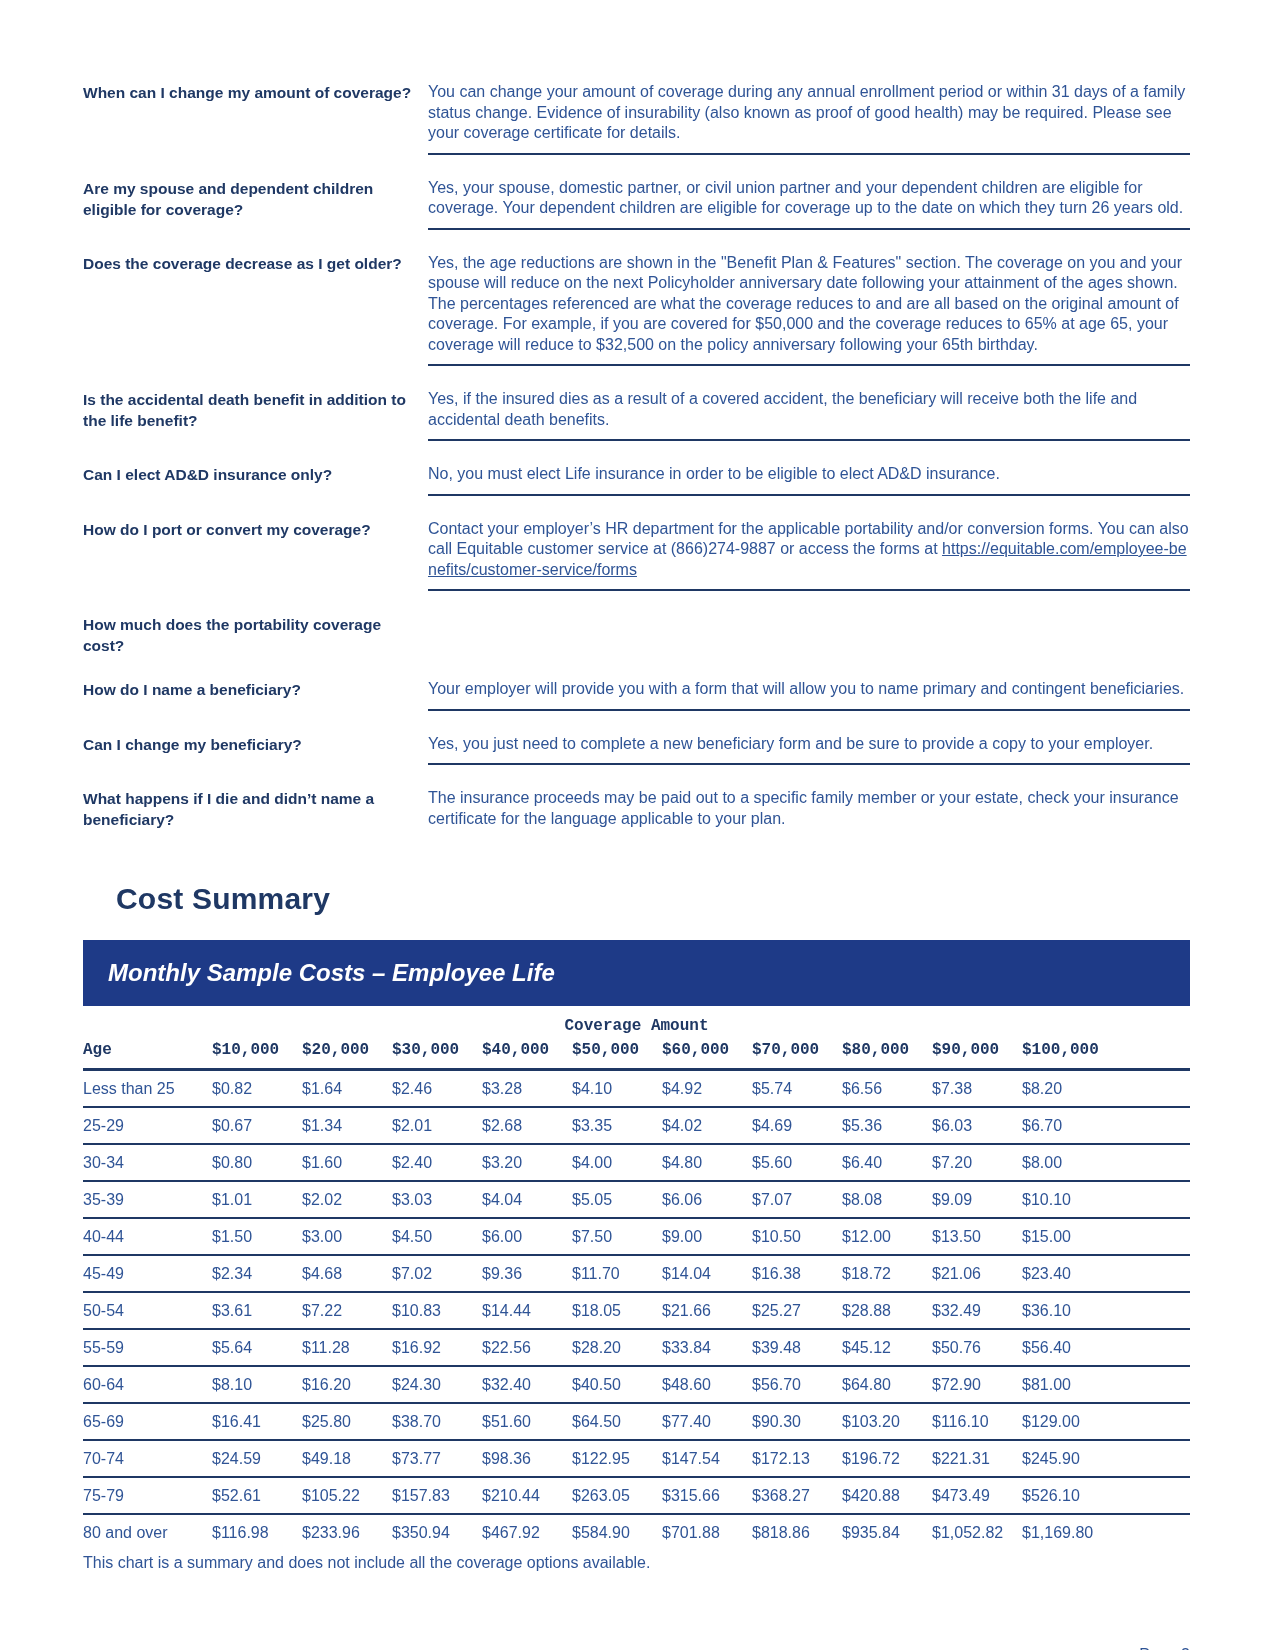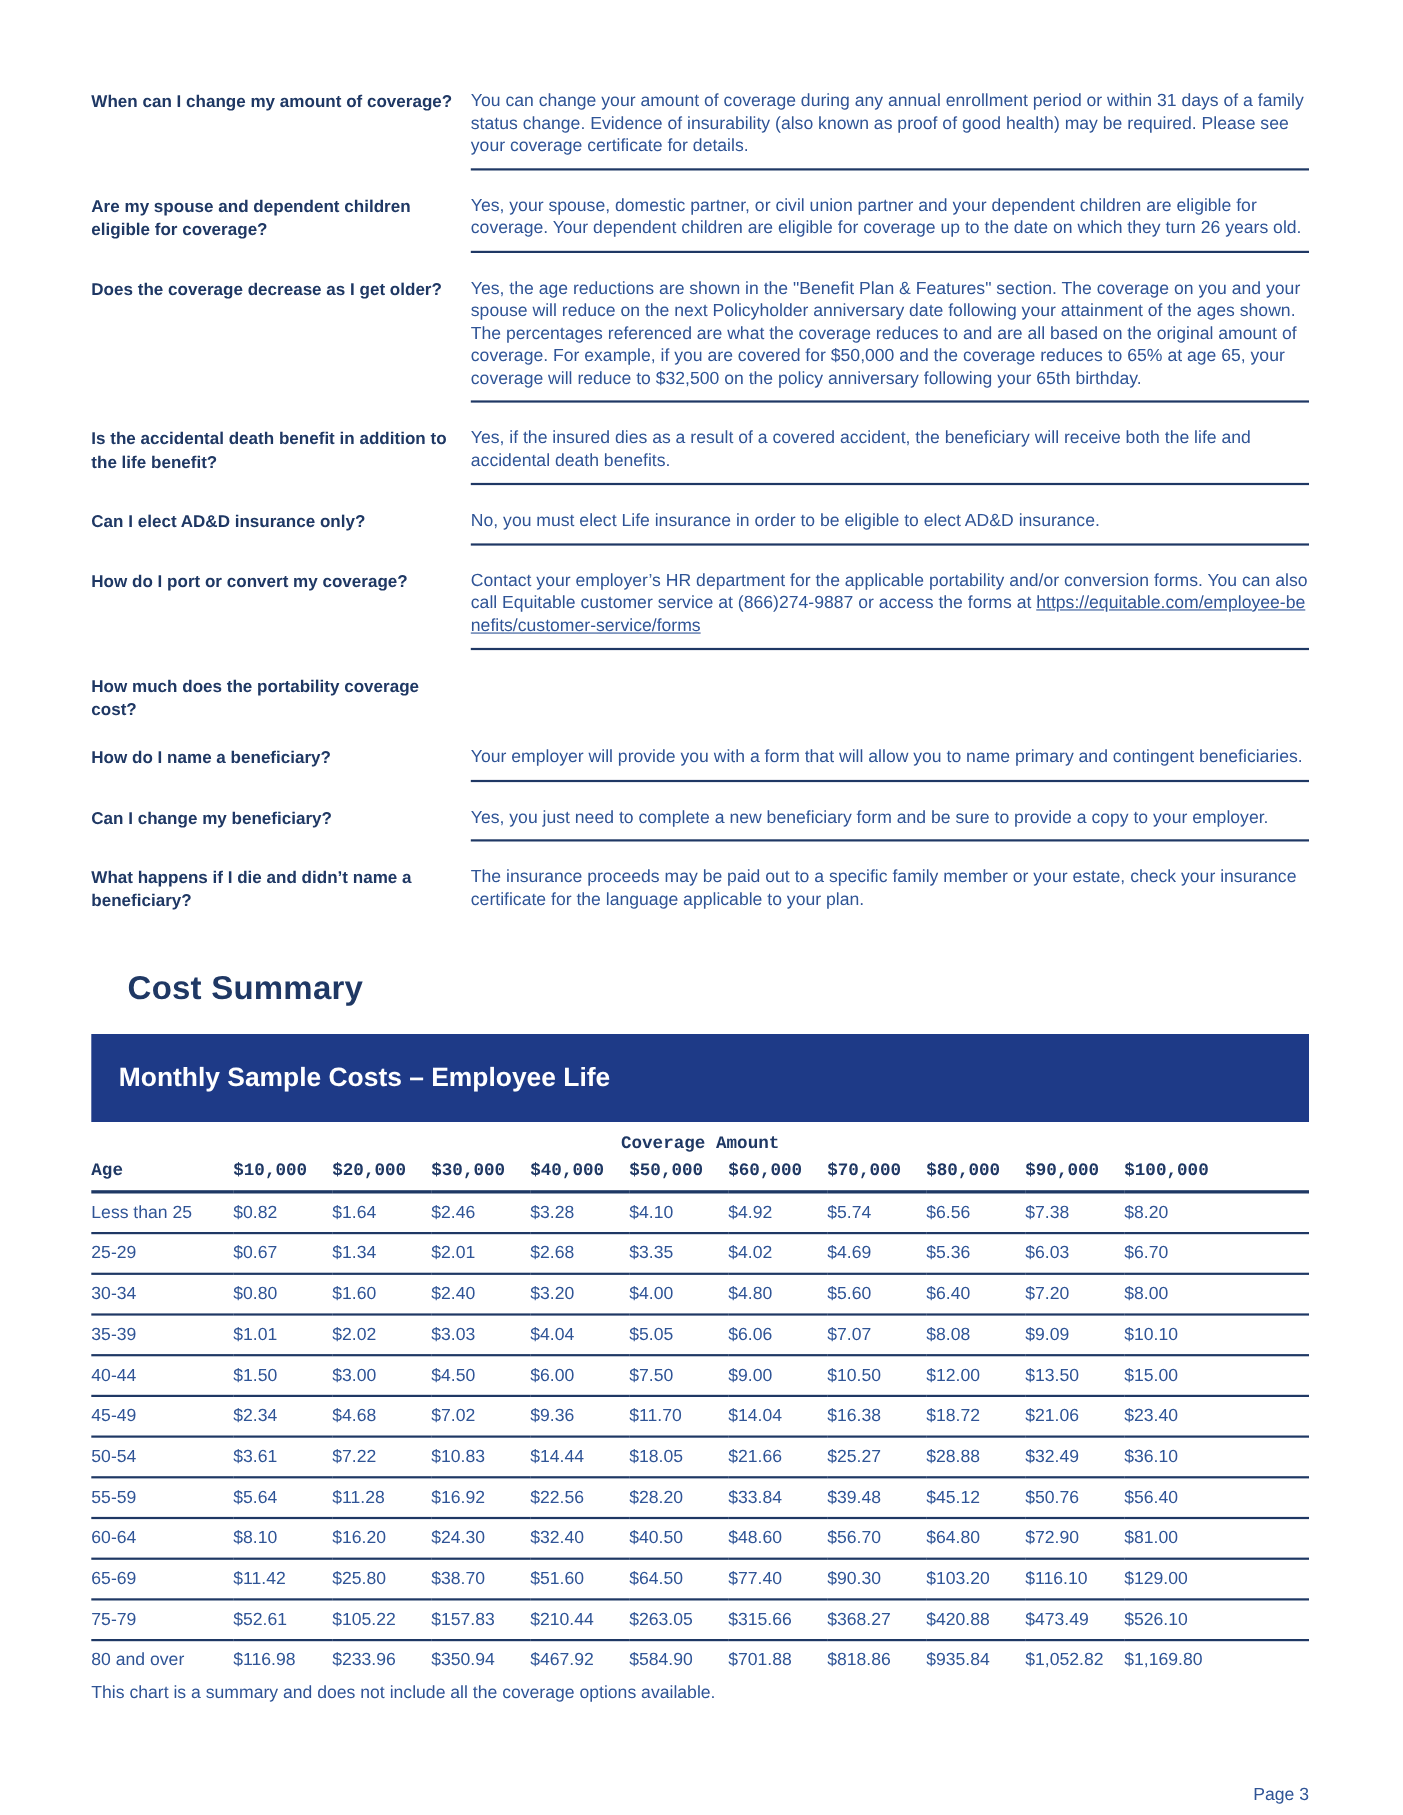--- a/index.html
+++ b/index.html
@@ -51,28 +51,29 @@
   h1.cost-heading {
     margin-top: 44px;
     font-size: 30px;
     font-weight: bold;
     color: var(--navy);
     letter-spacing: 0.2px;
     margin-left: 33px;
   }
   .banner {
     margin-top: 24px;
-    height: 80px;
+    height: 66px;
     background: var(--banner_bg);
     color: var(--banner_text);
     display: flex;
     align-items: center;
     padding-left: 25px;
     font-size: 24px;
     font-weight: bold;
+    font-style: italic;
   }
   table.cost-table {
     width: 100%;
     border-collapse: collapse;
     table-layout: fixed;
   }
   .coverage-amount {
     text-align: center;
     color: var(--navy);
     font-weight: bold;
@@ -333,32 +334,45 @@
             <td>$40.50</td>
             <td>$48.60</td>
             <td>$56.70</td>
             <td>$64.80</td>
             <td>$72.90</td>
             <td>$81.00</td>
           </tr>
 
           <tr>
             <td class="age">65-69</td>
-            <td>$11.42</td>
+            <td>$16.41</td>
             <td>$25.80</td>
             <td>$38.70</td>
             <td>$51.60</td>
             <td>$64.50</td>
             <td>$77.40</td>
             <td>$90.30</td>
             <td>$103.20</td>
             <td>$116.10</td>
             <td>$129.00</td>
           </tr>
 
+          <tr>
+            <td class="age">70-74</td>
+            <td>$24.59</td>
+            <td>$49.18</td>
+            <td>$73.77</td>
+            <td>$98.36</td>
+            <td>$122.95</td>
+            <td>$147.54</td>
+            <td>$172.13</td>
+            <td>$196.72</td>
+            <td>$221.31</td>
+            <td>$245.90</td>
+          </tr>
 
           <tr>
             <td class="age">75-79</td>
             <td>$52.61</td>
             <td>$105.22</td>
             <td>$157.83</td>
             <td>$210.44</td>
             <td>$263.05</td>
             <td>$315.66</td>
             <td>$368.27</td>

